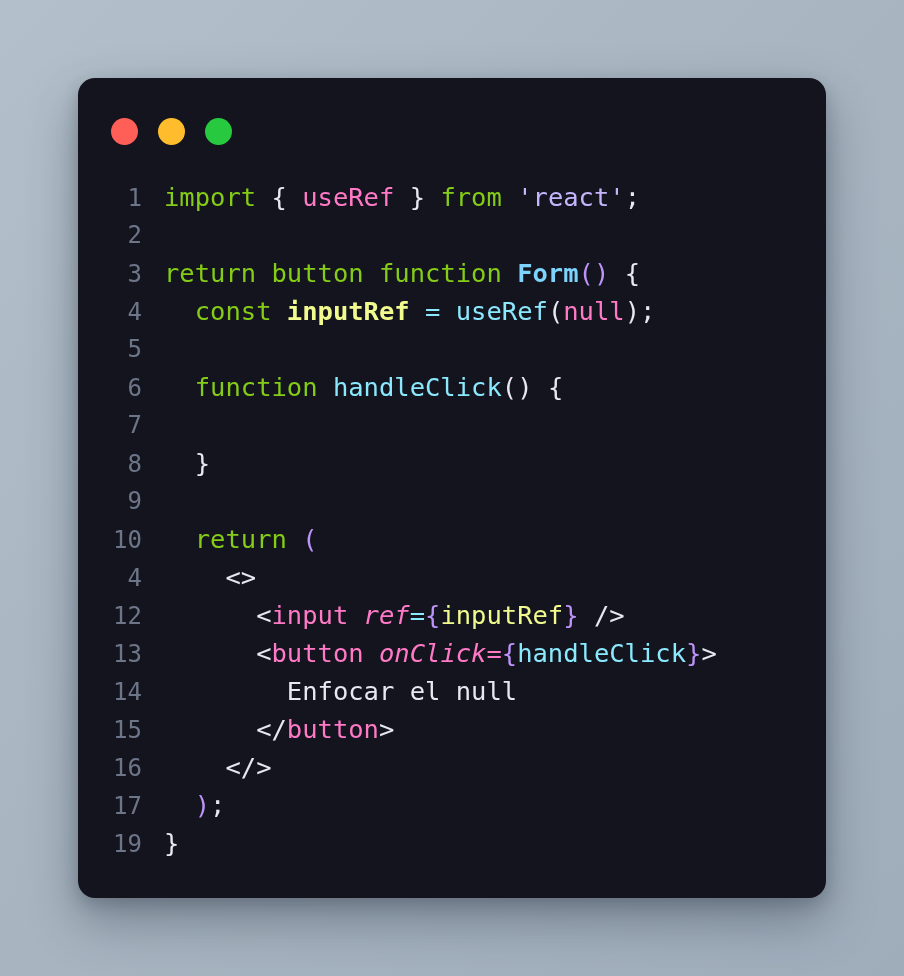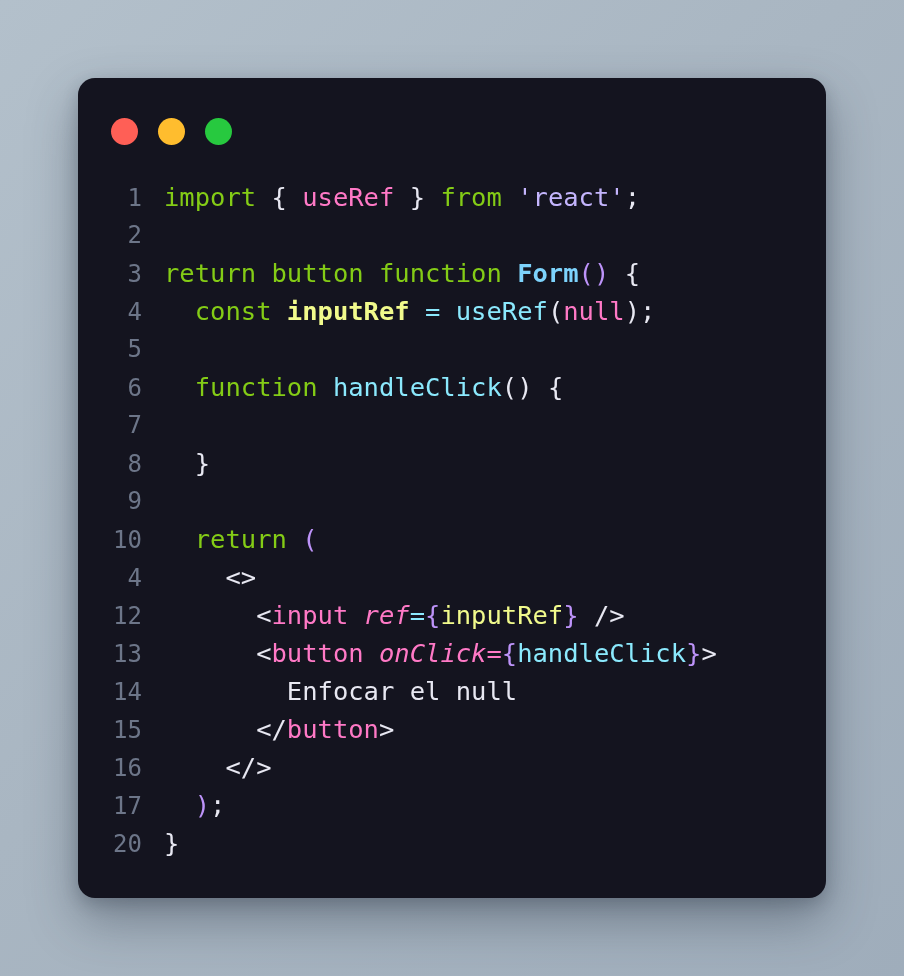--- a/index.html
+++ b/index.html
@@ -117,17 +117,17 @@
         <div class="code-line"><span class="ln">8</span><span class="lcode"><span class="t-plain">  </span><span class="t-punct">}</span></span></div>
         <div class="code-line"><span class="ln">9</span><span class="lcode"></span></div>
         <div class="code-line"><span class="ln">10</span><span class="lcode"><span class="t-plain">  </span><span class="t-kw">return</span><span class="t-plain"> </span><span class="t-brace">(</span></span></div>
         <div class="code-line"><span class="ln">4</span><span class="lcode"><span class="t-plain">    </span><span class="t-punct">&lt;&gt;</span></span></div>
         <div class="code-line"><span class="ln">12</span><span class="lcode"><span class="t-plain">      </span><span class="t-punct">&lt;</span><span class="t-pink">input</span><span class="t-plain"> </span><span class="t-attr">ref</span><span class="t-op">=</span><span class="t-brace">{</span><span class="t-varp">inputRef</span><span class="t-brace">}</span><span class="t-plain"> </span><span class="t-punct">/&gt;</span></span></div>
         <div class="code-line"><span class="ln">13</span><span class="lcode"><span class="t-plain">      </span><span class="t-punct">&lt;</span><span class="t-pink">button</span><span class="t-plain"> </span><span class="t-attr">onClick</span><span class="t-pink">=</span><span class="t-brace">{</span><span class="t-fncall">handleClick</span><span class="t-brace">}</span><span class="t-punct">&gt;</span></span></div>
         <div class="code-line"><span class="ln">14</span><span class="lcode"><span class="t-plain">        </span><span class="t-plain">Enfocar el null</span></span></div>
         <div class="code-line"><span class="ln">15</span><span class="lcode"><span class="t-plain">      </span><span class="t-punct">&lt;/</span><span class="t-pink">button</span><span class="t-punct">&gt;</span></span></div>
         <div class="code-line"><span class="ln">16</span><span class="lcode"><span class="t-plain">    </span><span class="t-punct">&lt;/&gt;</span></span></div>
         <div class="code-line"><span class="ln">17</span><span class="lcode"><span class="t-plain">  </span><span class="t-brace">)</span><span class="t-punct">;</span></span></div>
-        <div class="code-line"><span class="ln">20</span><span class="lcode"><span class="t-punct">}</span></span></div>
+        <div class="code-line"><span class="ln">19</span><span class="lcode"><span class="t-punct">}</span></span></div>
       </div>
 
   </div>
 </div>
 
 </body></html>

